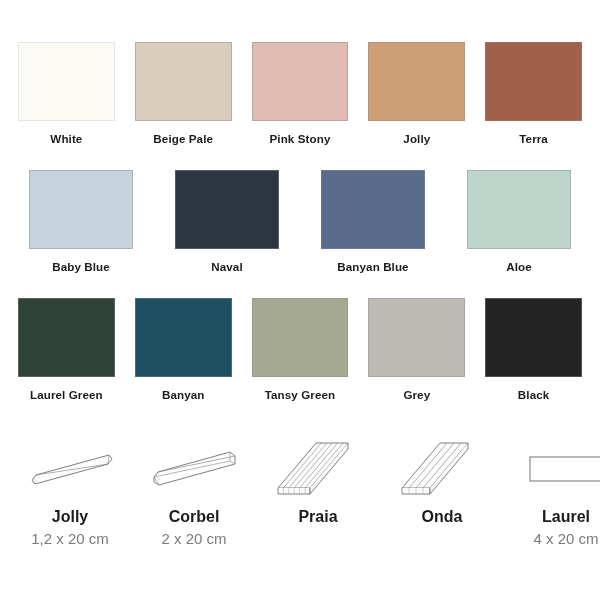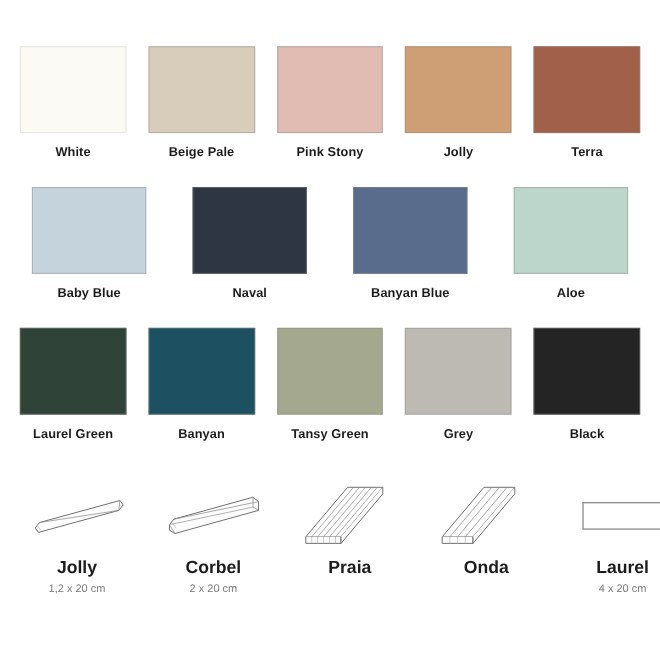--- a/index.html
+++ b/index.html
@@ -53,21 +53,21 @@
     margin-top: 11px;
     font-size: 11.6px;
     font-weight: bold;
     color: #1c1c1c;
     text-align: center;
     letter-spacing: 0.1px;
     white-space: nowrap;
   }
   .sublabel {
     margin-top: 4px;
-    font-size: 10px;
+    font-size: 15px;
     font-weight: normal;
     color: #7b7b7b;
     text-align: center;
     white-space: nowrap;
   }
 
   
   .shape-box {
     width: 104px;
     height: 66px;

